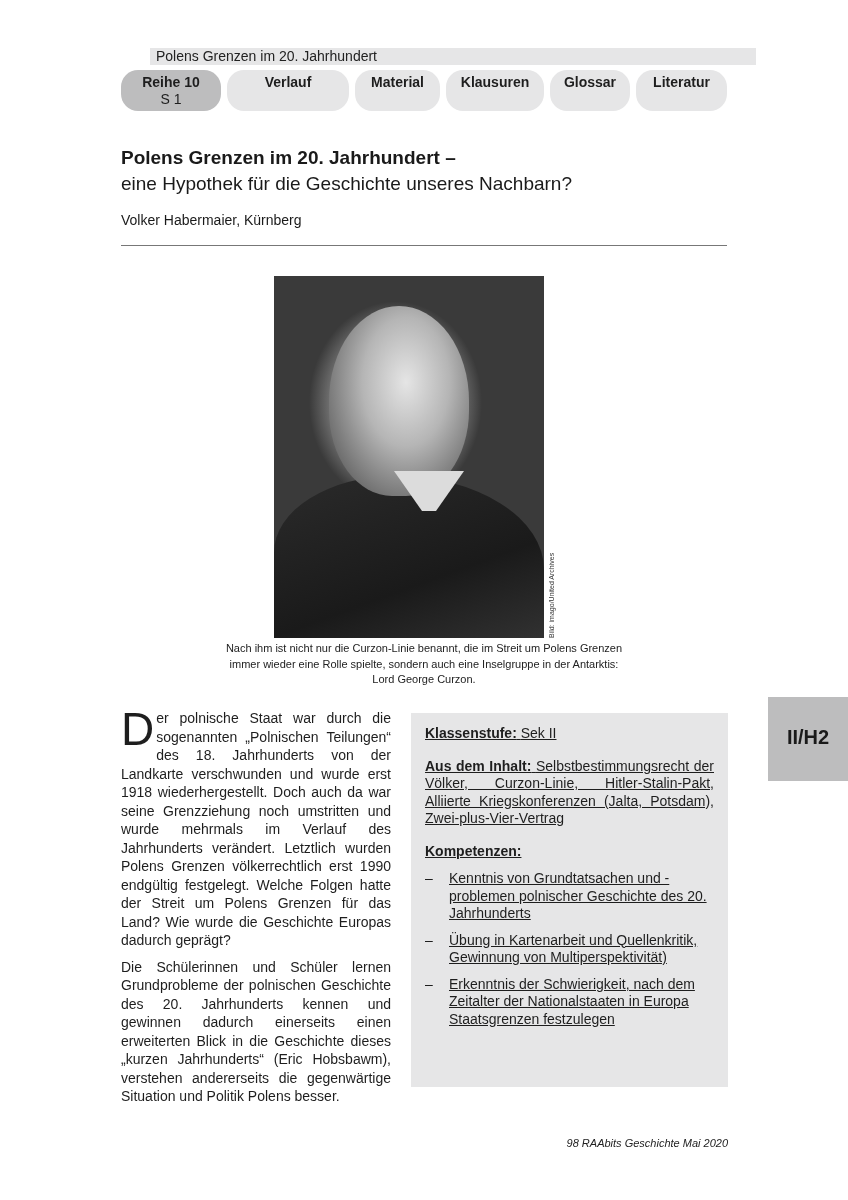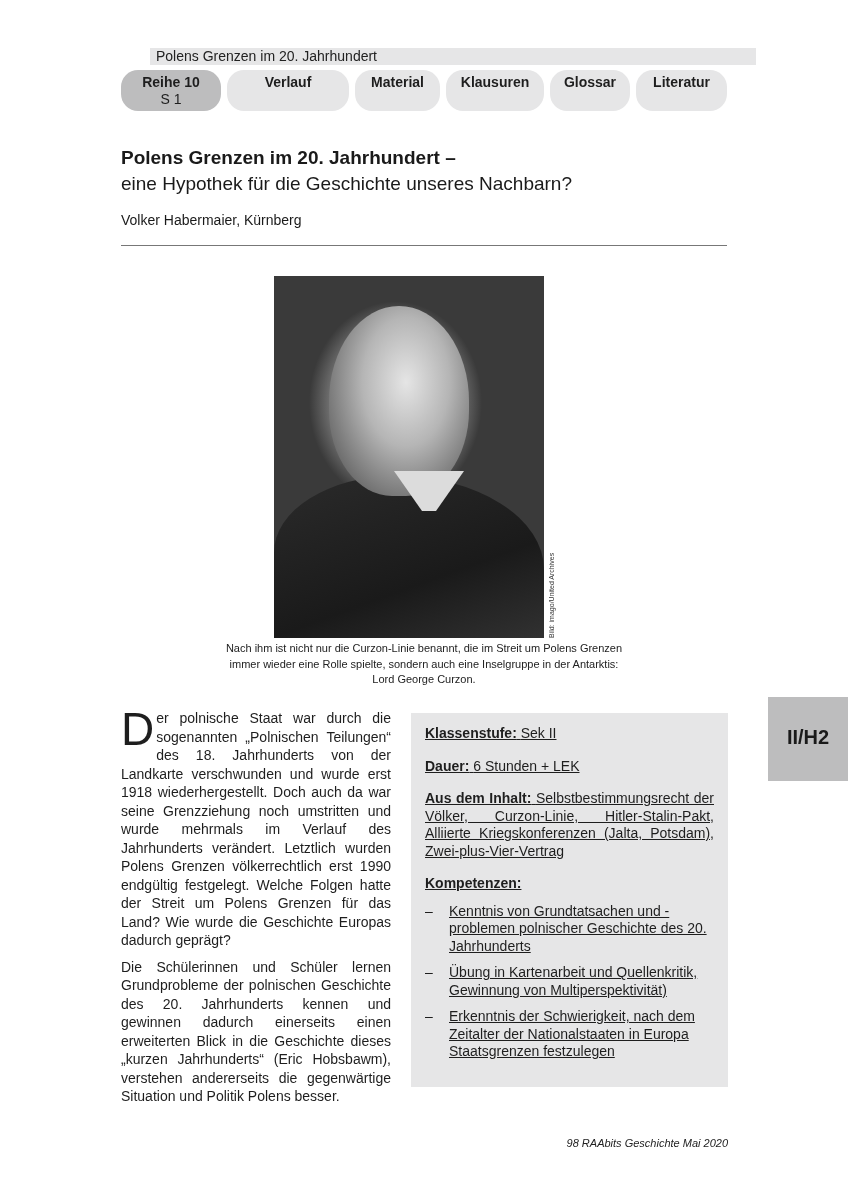--- a/index.html
+++ b/index.html
@@ -109,21 +109,20 @@
 <div class="credit">Bild: imago/United Archives</div>
 <div class="caption">Nach ihm ist nicht nur die Curzon-Linie benannt, die im Streit um Polens Grenzen immer wieder eine Rolle spielte, sondern auch eine Inselgruppe in der Antarktis: Lord George Curzon.</div>
 
 <div class="leftcol">
   <p><span class="dropcap">D</span><span>er polnische Staat war durch die sogenannten „Polnischen Teilungen“ des 18. Jahrhunderts von der Landkarte verschwunden und wurde erst 1918 wiederhergestellt. Doch auch da war seine Grenzziehung noch umstritten und wurde mehrmals im Verlauf des Jahrhunderts verändert. Letztlich wurden Polens Grenzen völkerrechtlich erst 1990 endgültig festgelegt. Welche Folgen hatte der Streit um Polens Grenzen für das Land? Wie wurde die Geschichte Europas dadurch geprägt?</span></p>
   <p>Die Schülerinnen und Schüler lernen Grundprobleme der polnischen Geschichte des 20. Jahrhunderts kennen und gewinnen dadurch einerseits einen erweiterten Blick in die Geschichte dieses „kurzen Jahrhunderts“ (Eric Hobsbawm), verstehen andererseits die gegenwärtige Situation und Politik Polens besser.</p>
 </div>
 
 <div class="box">
   <p><span class="lbl">Klassenstufe:</span> <span>Sek II</span></p>
-  <p><span class="lbl">Dauer:</span> <span>6 Stunden + LEK</span></p>
   <p style="text-align:justify;"><span class="lbl">Aus dem Inhalt:</span> <span>Selbstbestimmungsrecht der Völker, Curzon-Linie, Hitler-Stalin-Pakt, Alliierte Kriegskonferenzen (Jalta, Potsdam), Zwei-plus-Vier-Vertrag</span></p>
   <p style="margin-bottom:10px;"><span class="lbl">Kompetenzen:</span></p>
   <ul>
     <li><span class="dash">–</span><span>Kenntnis von Grundtatsachen und -problemen polnischer Geschichte des 20. Jahrhunderts</span></li>
     <li><span class="dash">–</span><span>Übung in Kartenarbeit und Quellenkritik, Gewinnung von Multiperspektivität)</span></li>
     <li><span class="dash">–</span><span>Erkenntnis der Schwierigkeit, nach dem Zeitalter der Nationalstaaten in Europa Staatsgrenzen festzulegen</span></li>
   </ul>
 </div>
 
 <div class="sidetab">II/H2</div>

